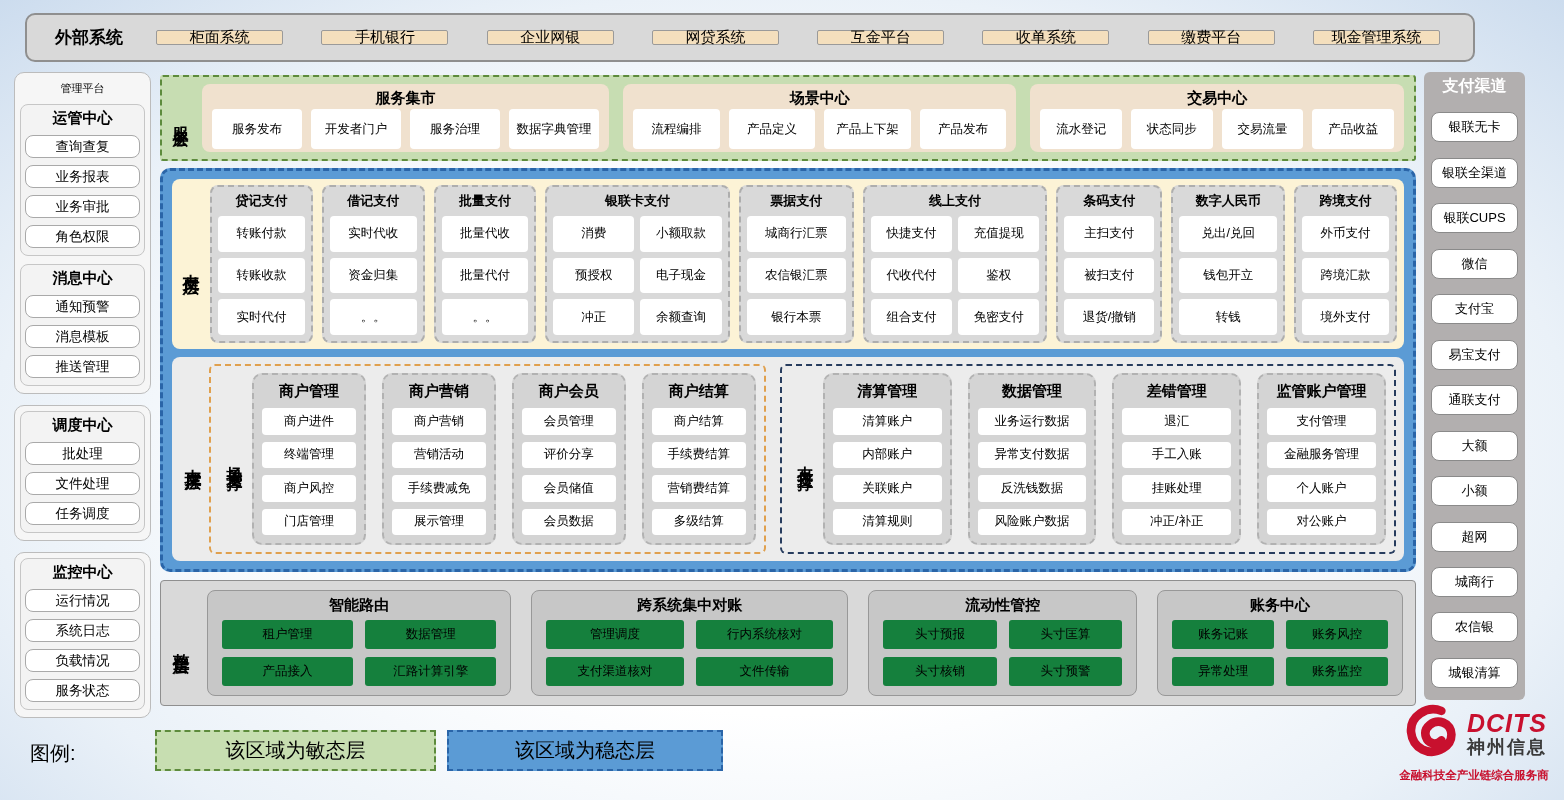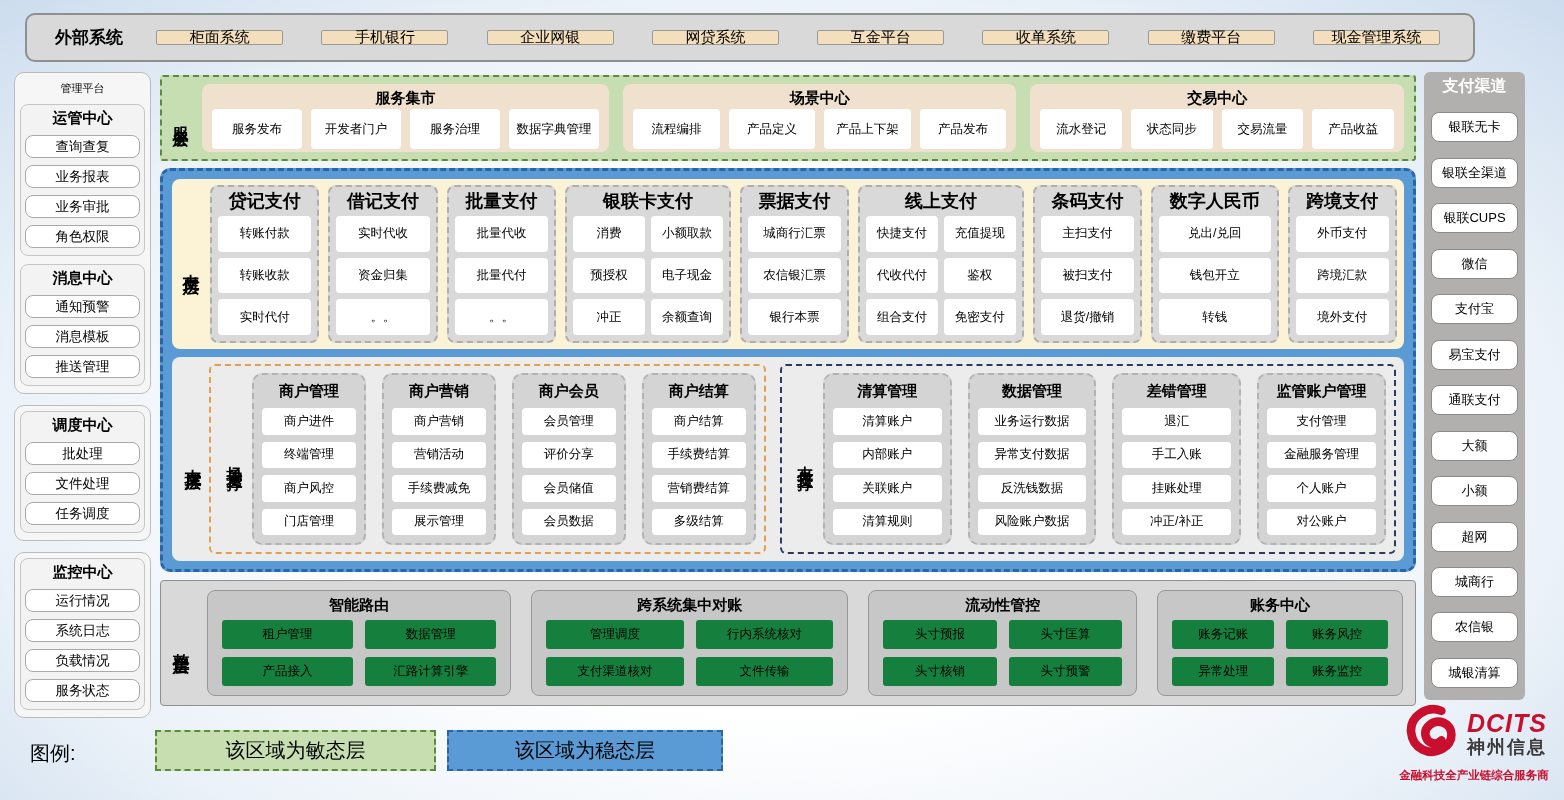--- a/index.html
+++ b/index.html
@@ -61,21 +61,21 @@
     position:absolute; left:160px; top:168px; width:1256px; height:404px;
     background:#5b9bd5; border:3px dashed #2a65a8; border-radius:10px;
     padding:8px 9px; display:flex; flex-direction:column; gap:8px;
   }
   .payment-box { background:#fcf3d6; border-radius:8px; height:170px;
     display:flex; padding:6px 7px; gap:7px; }
   .pay-vlabel { width:24px; font-size:17px; }
   .pay-cols { flex:1; display:flex; gap:9px; }
   .pay-col { background:#d9d9d9; border:2px dashed #aeaeae; border-radius:8px;
     padding:3px 6px 6px; display:flex; flex-direction:column; gap:4px; min-width:0; }
-  .pay-col-title { font-weight:bold; font-size:18px; text-align:center; height:22px;
+  .pay-col-title { font-weight:bold; font-size:13px; text-align:center; height:22px;
     line-height:22px; white-space:nowrap; }
   .pay-items { flex:1; display:grid; gap:6px; grid-auto-rows:1fr; }
   .pay-items.cols2 { grid-template-columns:1fr 1fr; }
   .pay-btn { background:#fff; border-radius:4px; font-size:12.5px; display:flex;
     align-items:center; justify-content:center; white-space:nowrap; padding:0 2px; }
   .support-box { background:#ececec; border-radius:8px; flex:1; display:flex;
     padding:7px 8px; gap:3px; }
   .sup-vlabel { width:26px; font-size:17px; }
   .sup-groups { flex:1; display:flex; gap:14px; }
   .sup-group { border:2px dashed; border-radius:6px; display:flex; padding:7px 8px; gap:3px; min-width:0; }

